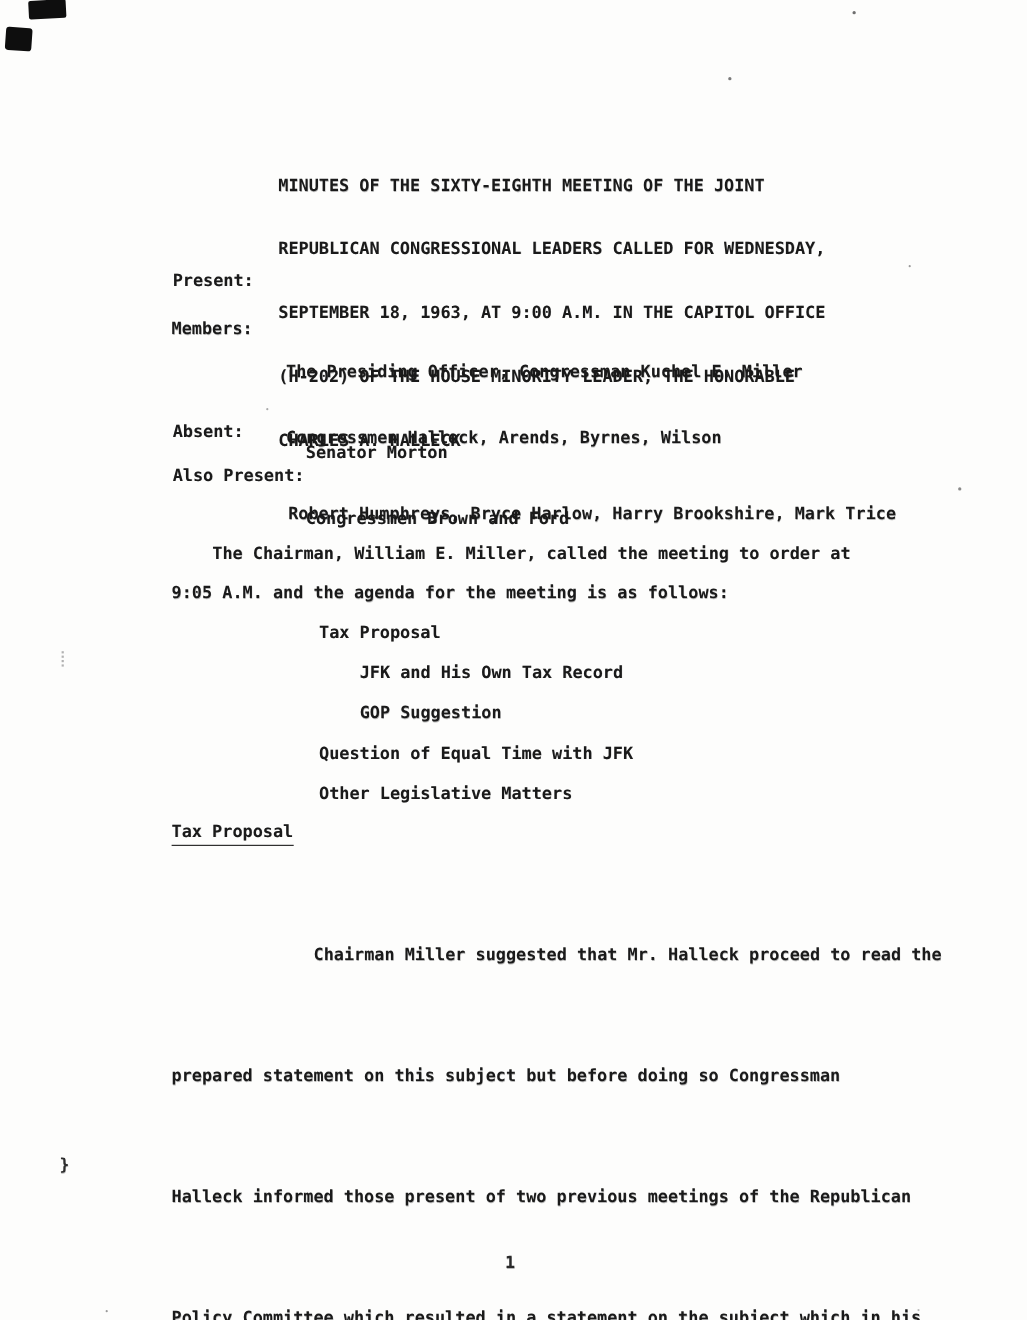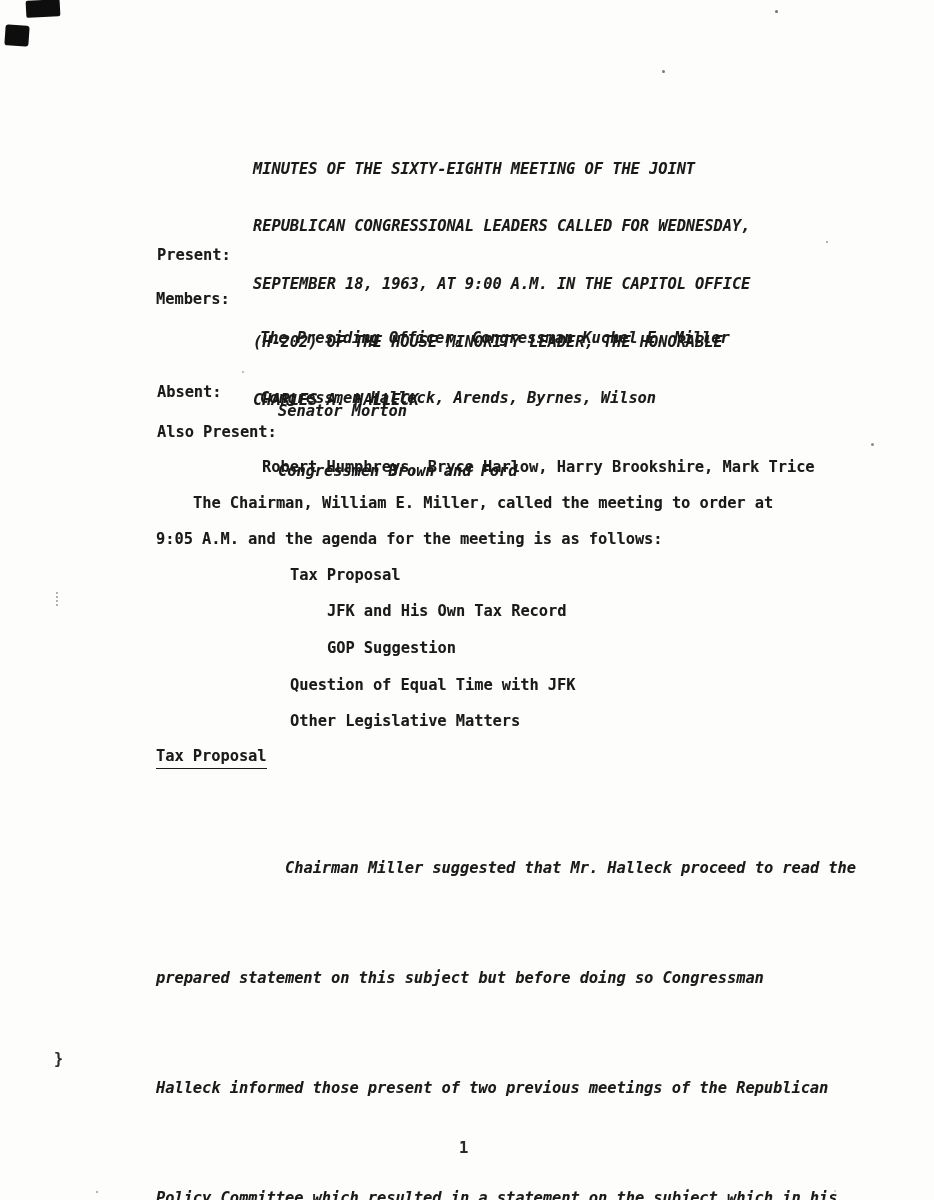--- a/index.html
+++ b/index.html
@@ -7,21 +7,21 @@
 
   .page {
     position:relative; width:934px; height:1200px;
     background:#fdfdfc; overflow:hidden;
     font-family:"DejaVu Sans Mono","Liberation Mono",monospace;
     font-weight:bold; color:#1a1a1a; font-size:15.3px;
   }
   .t { position:absolute; white-space:pre; line-height:20px;
        text-shadow:0.3px 0.3px 0 rgba(26,26,26,0.30); }
   .block { position:absolute; white-space:pre;
-       text-shadow:0.3px 0.3px 0 rgba(26,26,26,0.30);font-style:italic; }
+       text-shadow:0.3px 0.3px 0 rgba(26,26,26,0.30); }
   .block > div { white-space:pre; }
 
   
   .heading { left:253px; top:121px; line-height:19.3px; }
 
   
   .present-label { left:157px; top:245px; }
   .members-label { left:156px; top:289px; }
   .members-lines { left:260px; top:288px; line-height:20px; }
   .absent-label  { left:157px; top:382px; }

